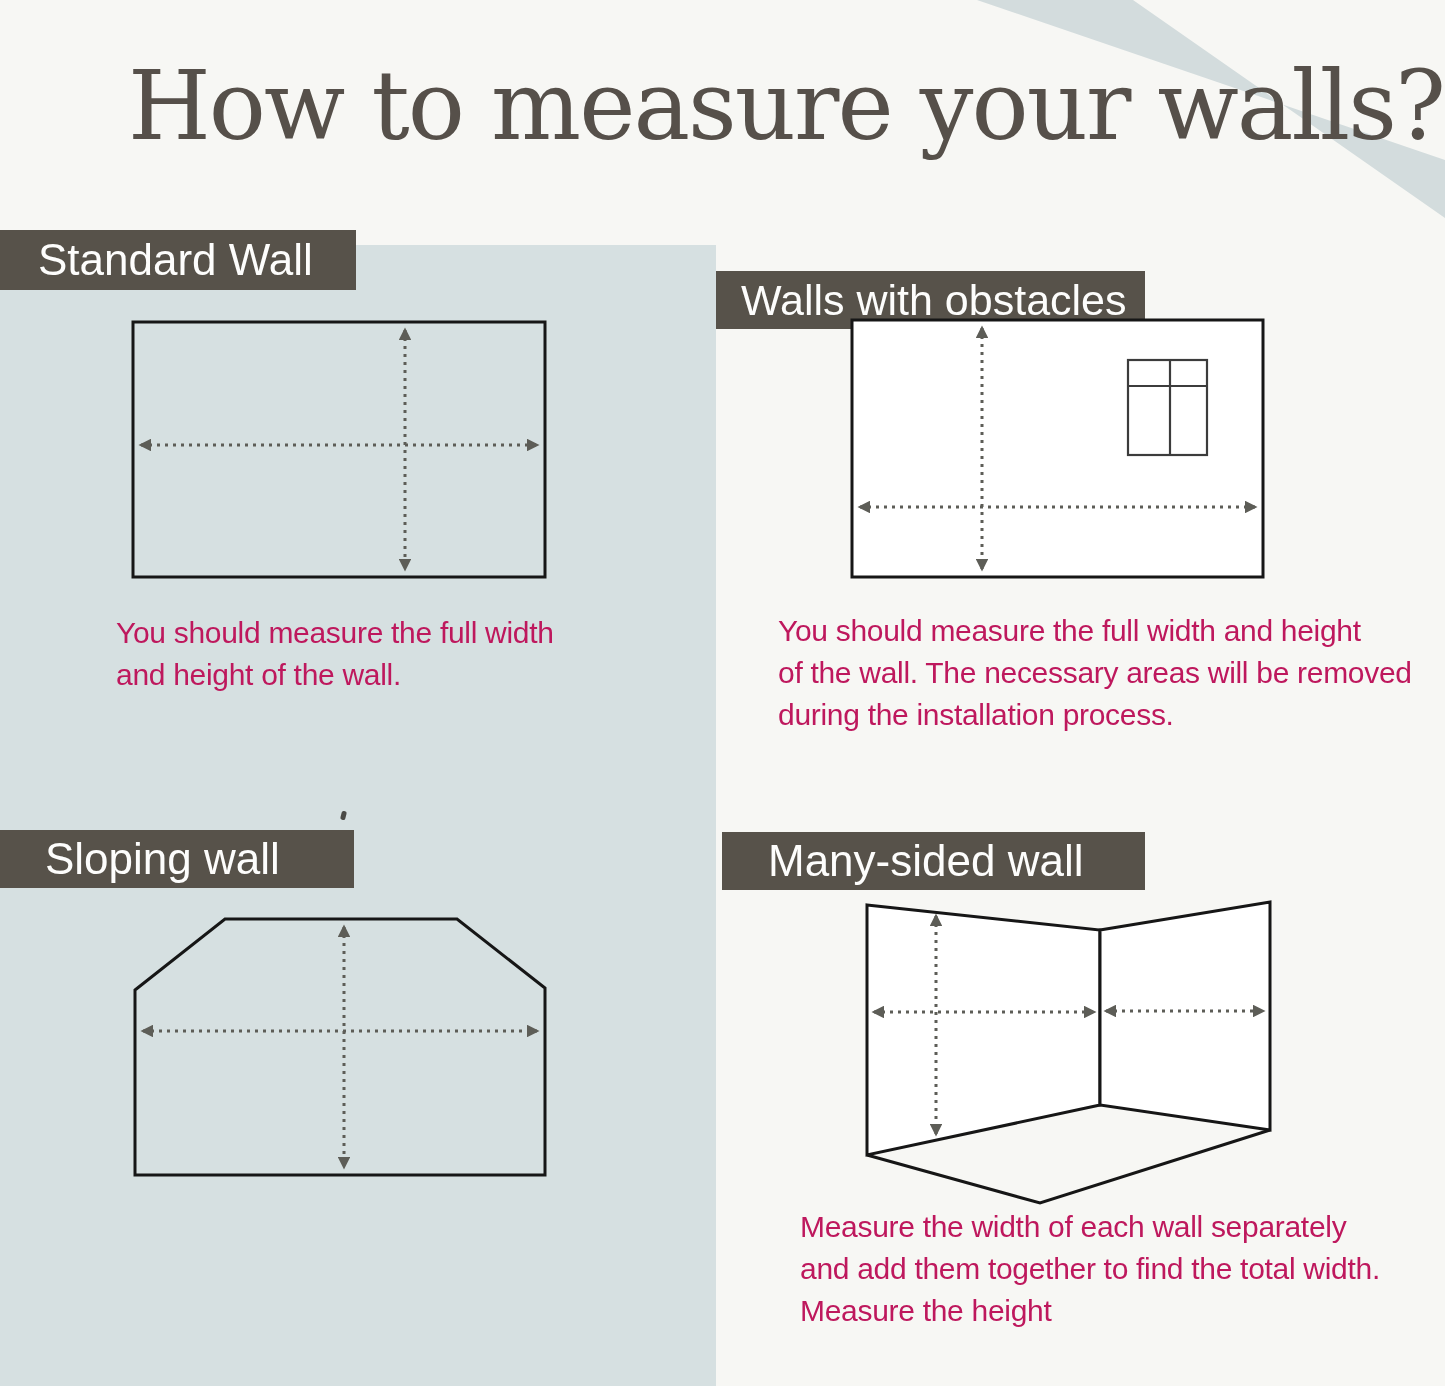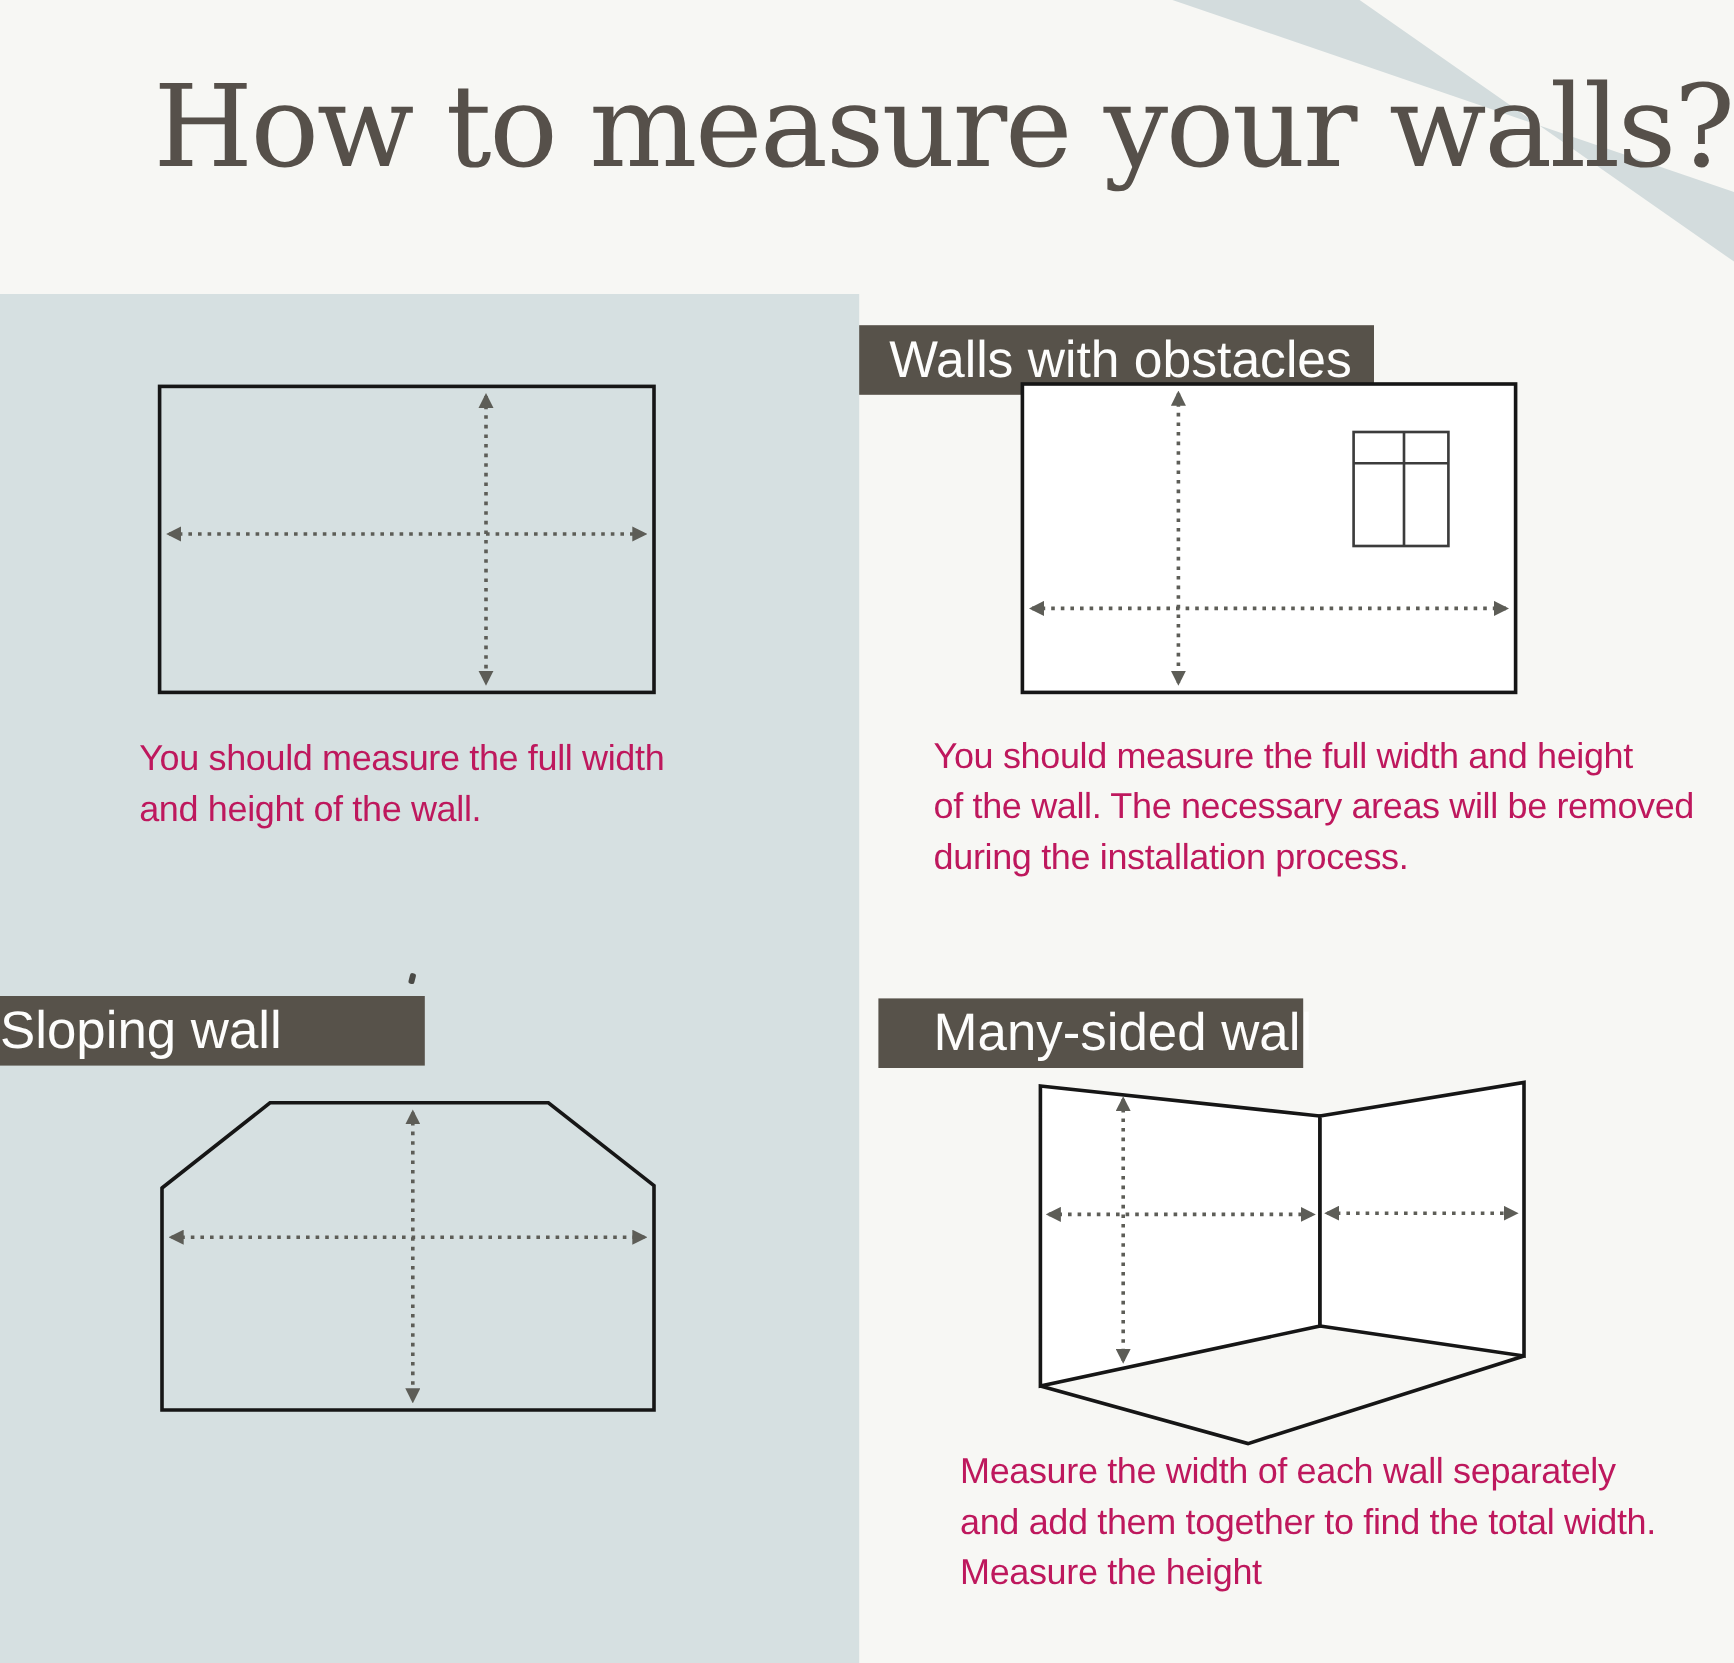--- a/index.html
+++ b/index.html
@@ -23,22 +23,22 @@
     color:#56504a;z-index:2;white-space:nowrap;margin-top:27px;
   }
   .header-bar{
     display:flex;align-items:center;
     background:#57524a;color:#fdfdfc;
     font-size:44px;line-height:1;letter-spacing:0px;
     white-space:nowrap;
   }
   #bar-standard{left:0;top:230px;width:356px;height:60px;padding-left:38px;box-sizing:border-box;z-index:2;}
   #bar-obstacles{left:675px;top:232px;width:470px;height:58px;padding-left:66px;box-sizing:border-box;z-index:0;font-size:43px;margin-top:39px;}
-  #bar-sloping{left:0;top:830px;width:354px;height:58px;box-sizing:border-box;z-index:2;}
-  #bar-many{left:722px;top:832px;width:354px;height:58px;padding-left:46px;box-sizing:border-box;z-index:2;margin-left:10px;}
+  #bar-sloping{left:0;top:830px;width:354px;height:58px;padding-left:45px;box-sizing:border-box;z-index:2;}
+  #bar-many{left:722px;top:832px;width:423px;height:58px;padding-left:46px;box-sizing:border-box;z-index:2;}
   .caption{
     color:#be185d;font-size:30px;line-height:42px;
     white-space:pre-line;z-index:2;letter-spacing:-0.3px;
   }
   #cap-standard{left:116px;top:612px;width:520px;}
   #cap-obstacles{left:778px;top:610px;width:700px;}
   #cap-sloping{left:54px;top:1206px;width:640px;}
   #cap-many{left:800px;top:1206px;width:660px;}
   .diagram{z-index:2;}
   #stray-mark{
@@ -54,20 +54,23 @@
   <svg id="band-svg" class="abs" width="1445" height="260" viewBox="0 0 1445 260">
     <polygon points="977,0 1133,0 1445,218 1445,160" fill="#d3dcdd"></polygon>
   </svg>
 
   <div id="panel" class="abs"></div>
 
   <div id="title" class="abs">How to measure your walls?</div>
 
   <div id="stray-mark" class="abs"></div>
 
+  <div id="bar-standard" class="abs header-bar">
+    <span>Standard Wall</span>
+  </div>
   <div id="bar-obstacles" class="abs header-bar">
     <span>Walls with obstacles</span>
   </div>
   <div id="bar-sloping" class="abs header-bar">
     <span>Sloping wall</span>
   </div>
   <div id="bar-many" class="abs header-bar">
     <span>Many-sided wall</span>
   </div>
 

